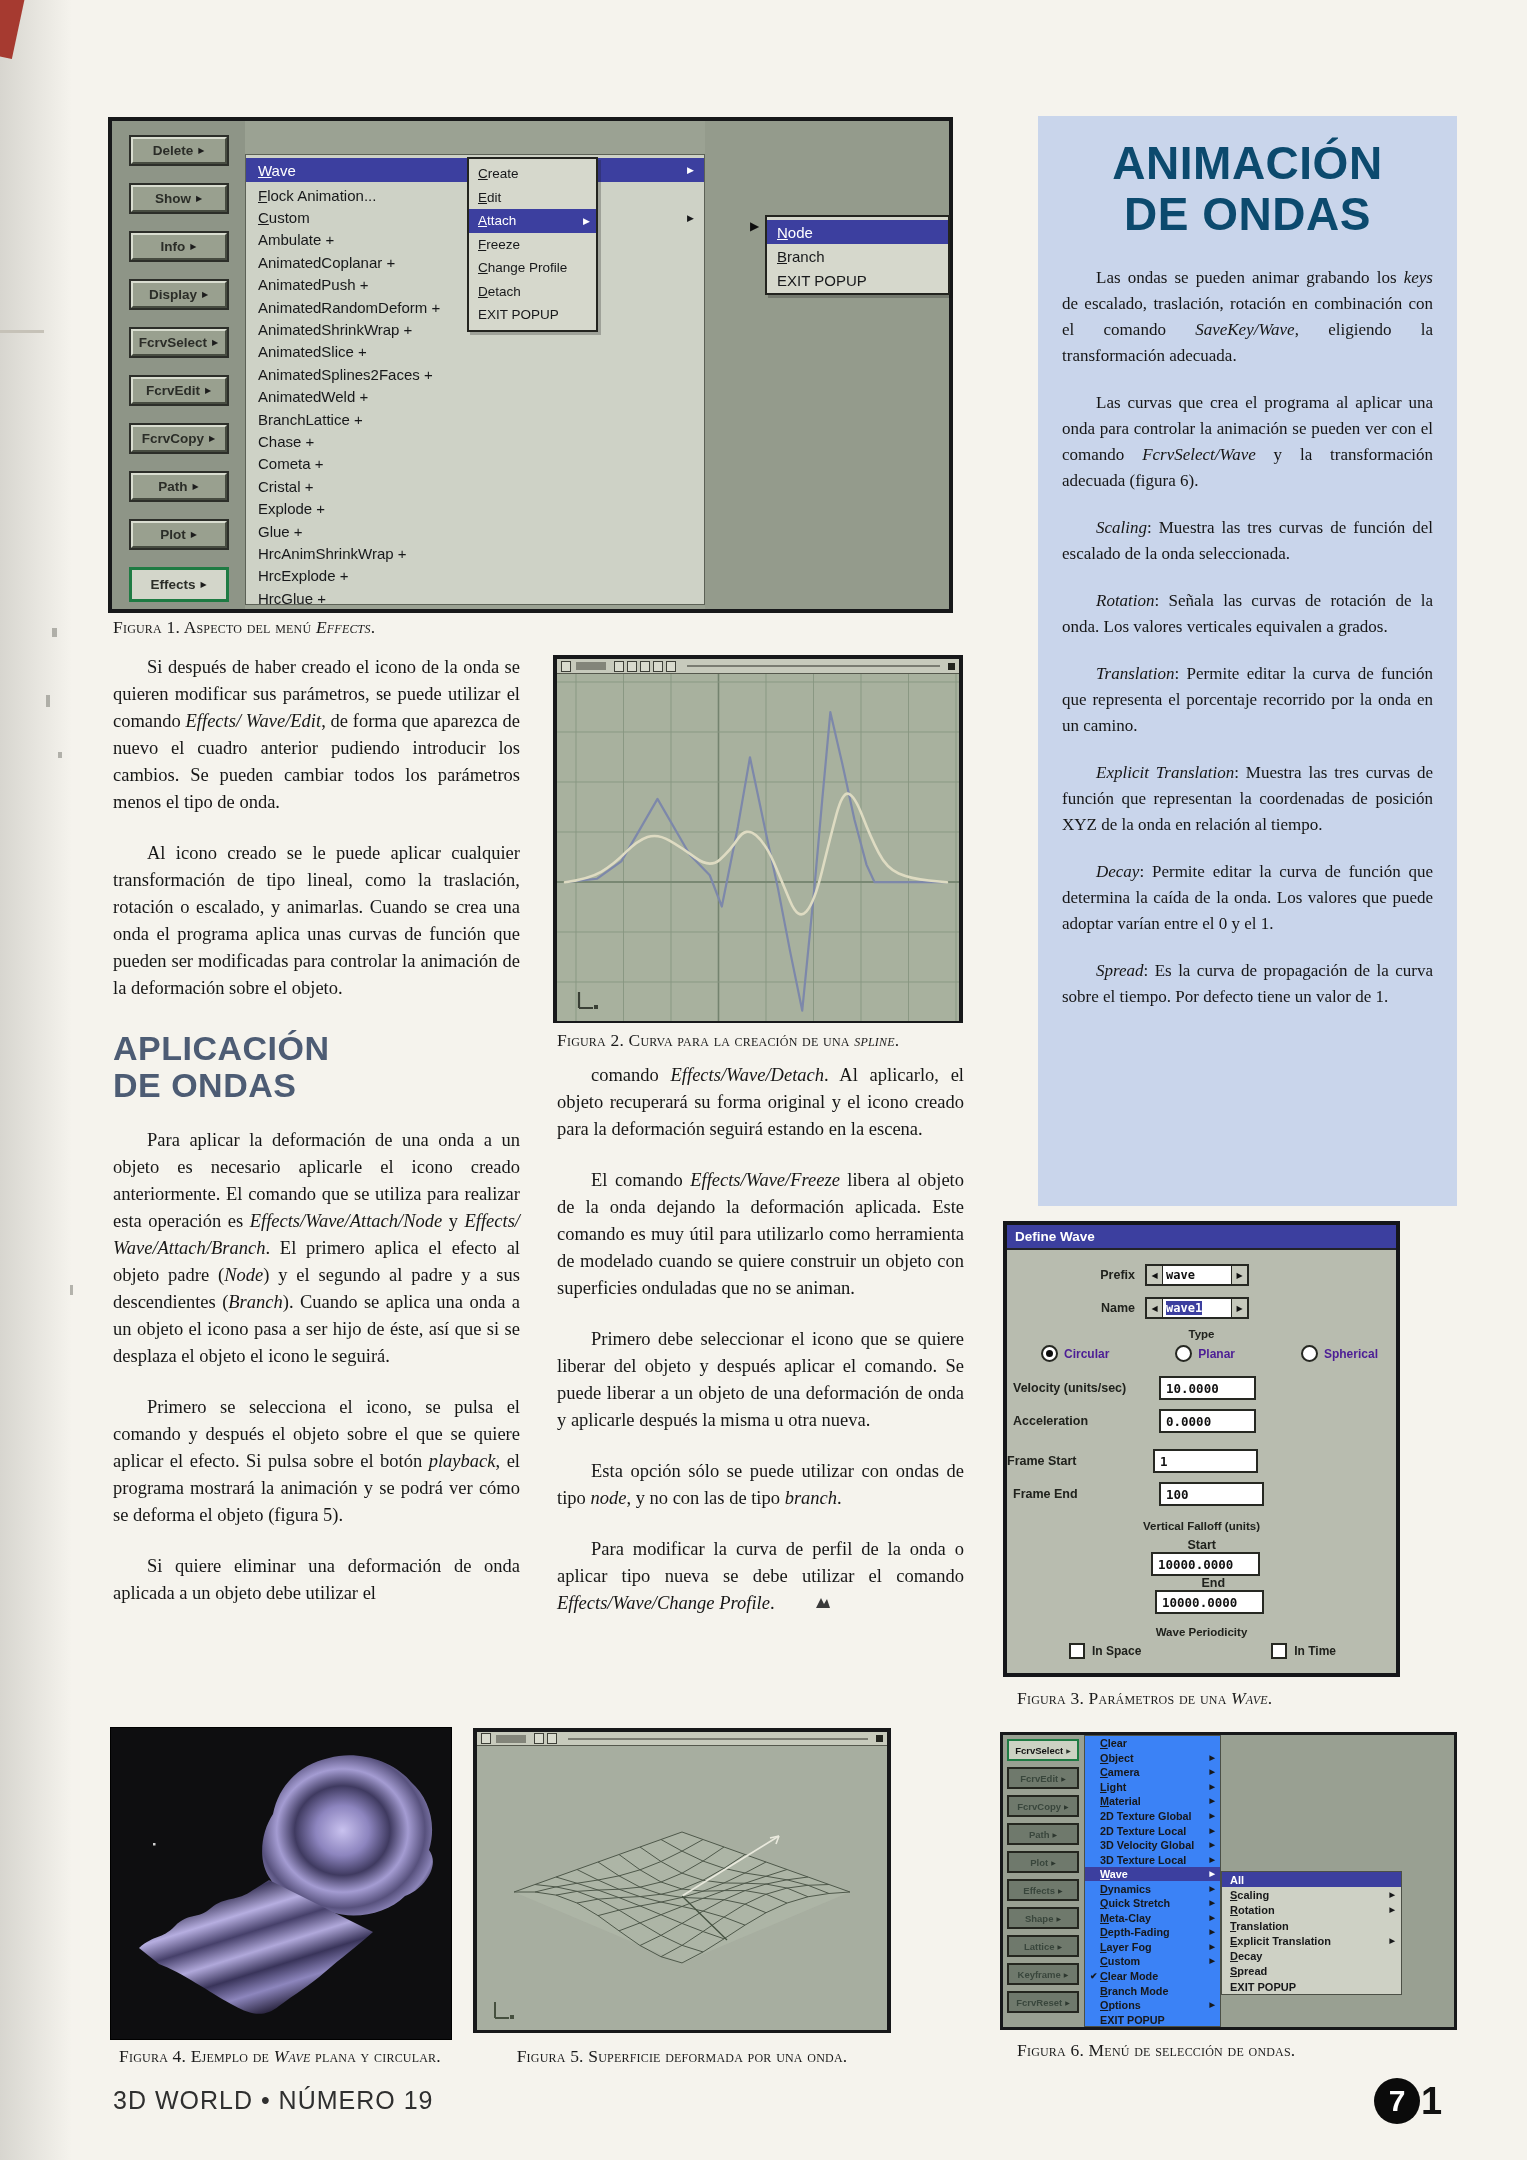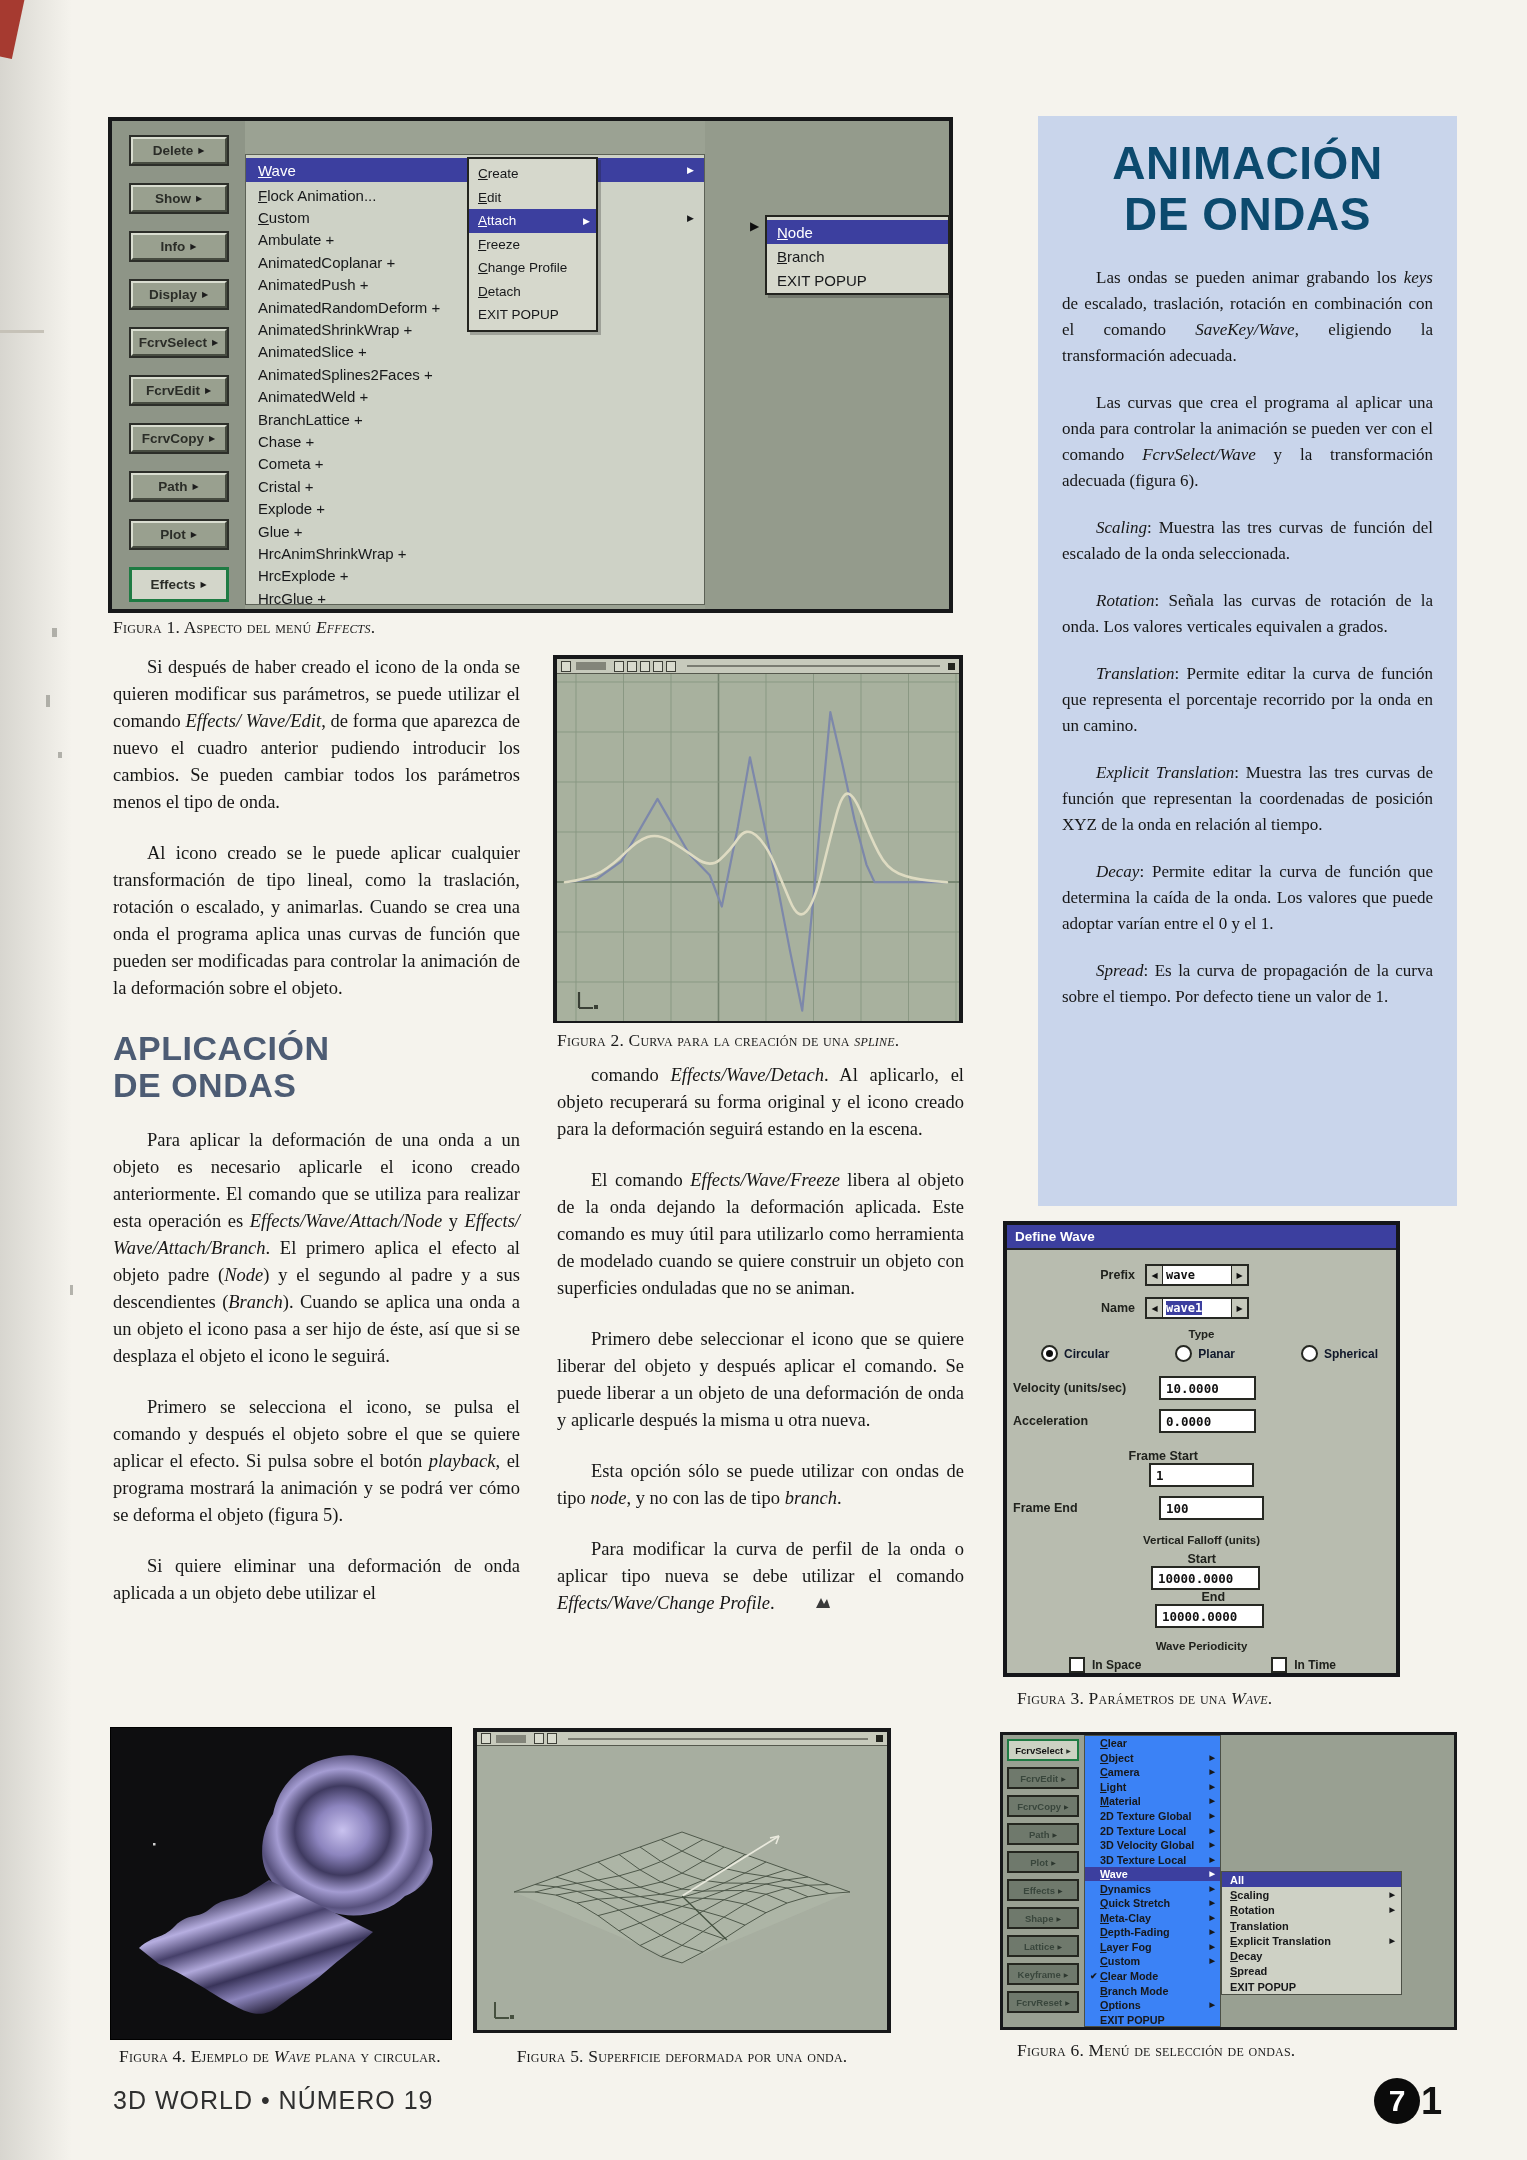--- a/index.html
+++ b/index.html
@@ -85,21 +85,21 @@
     display:flex;align-items:center;padding-left:3px;color:#111;}
   .sp-val.sel{background:#fff;}
   .sp-val.sel span{background:#3c3f9f;color:#fff;}
   .dfield{background:#fff;border:2px solid #262822;height:20px;display:flex;align-items:center;
     font-family:"DejaVu Sans Mono",monospace;font-size:12.5px;font-weight:bold;padding-left:5px;color:#111;box-sizing:content-box;}
   .rb{width:13px;height:13px;border-radius:50%;background:#fff;border:2px solid #262822;display:inline-block;
     margin-right:6px;position:relative;flex:none;}
   .rb.sel::after{content:"";position:absolute;left:3px;top:3px;width:7px;height:7px;border-radius:50%;background:#0c0c0c;}
   .cb{width:12px;height:12px;background:#fff;border:2px solid #262822;display:inline-block;margin-right:7px;flex:none;}
   .dradio,.dcheck{display:flex;align-items:center;font-size:12px;font-weight:bold;color:#20221d;}
-  .dradio.faint .rlab{color:#0f172a;}
+  .dradio.faint .rlab{color:#4c1d95;}
   .dbtn{width:90px;height:23px;background:#b8bcaf;border-top:2px solid #e6e8dc;border-left:2px solid #e6e8dc;
     border-bottom:2px solid #3c3f36;border-right:2px solid #3c3f36;outline:1.5px solid #23241f;
     display:flex;align-items:center;justify-content:center;font-size:13px;font-weight:bold;color:#16171a;}
   
   .fig6{position:absolute;left:1000px;top:1732px;width:457px;height:298px;background:#99a092;
     border:3px solid #17181a;box-sizing:border-box;font-family:"Liberation Sans",sans-serif;overflow:hidden;}
   .f6-sidebar{position:absolute;left:0;top:0;width:80px;height:100%;display:flex;flex-direction:column;
     align-items:center;padding-top:4px;gap:6px;}
   .f6-cell{width:72px;height:22px;border:2px solid #24261f;background:#6f796c;box-sizing:border-box;
     display:flex;align-items:center;justify-content:center;gap:3px;}
@@ -484,21 +484,21 @@
         </label>
     </div>
     <div class="drow" style="margin:14px 0 0 6px;">
       <span class="dlabel" style="width:146px;">Velocity (units/sec)</span>
       <span class="dfield" style="width:88px;">10.0000</span>
     </div>
     <div class="drow" style="margin:9px 0 0 6px;">
       <span class="dlabel" style="width:146px;">Acceleration</span>
       <span class="dfield" style="width:88px;">0.0000</span>
     </div>
-    <div class="drow" style="margin:16px 0 0 0;flex-direction:column;">
+    <div class="drow" style="margin:16px 0 0 0;">
       <span class="dlabel" style="width:146px;">Frame Start</span>
       <span class="dfield" style="width:96px;">1</span>
     </div>
     <div class="drow" style="margin:9px 0 0 6px;">
       <span class="dlabel" style="width:146px;">Frame End</span>
       <span class="dfield" style="width:96px;">100</span>
     </div>
     <div class="drow dcenter" style="margin-top:14px;">
         <span>Vertical Falloff (units)</span>
       </div>

